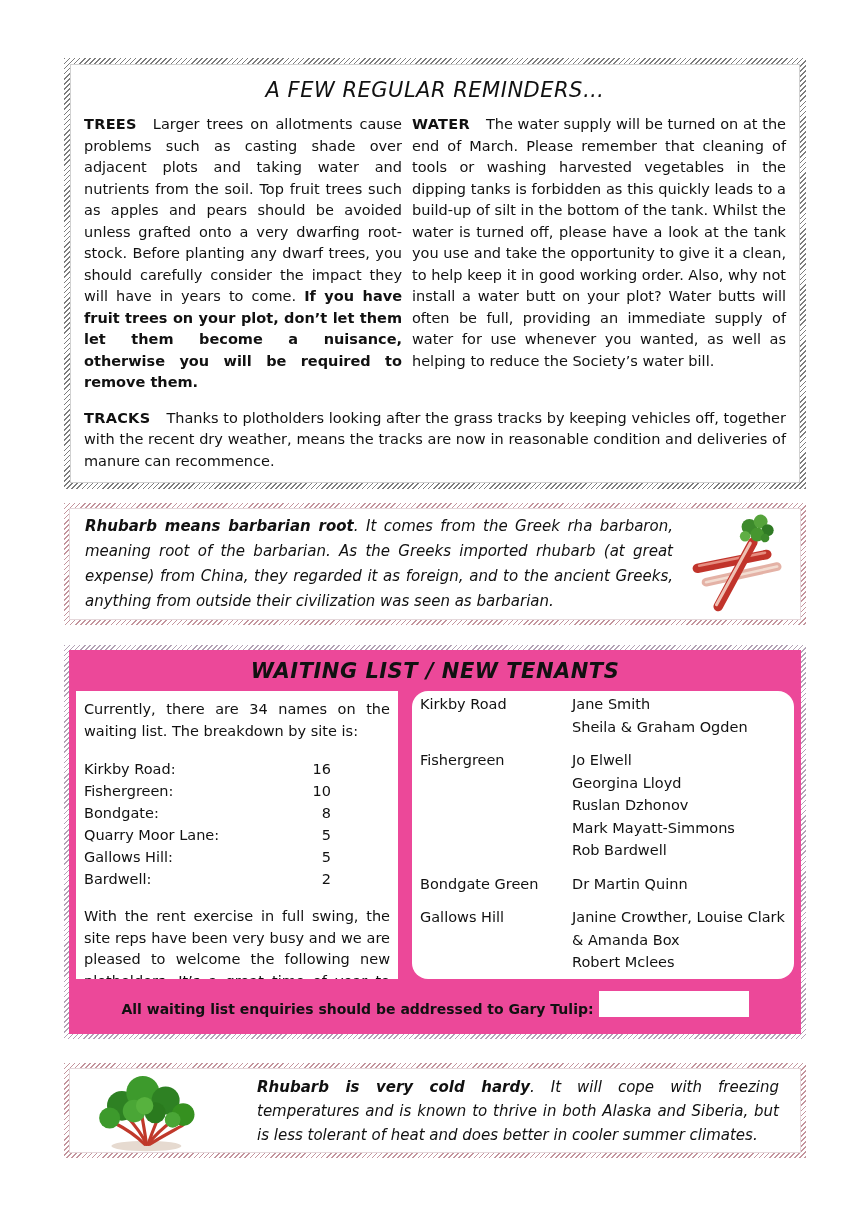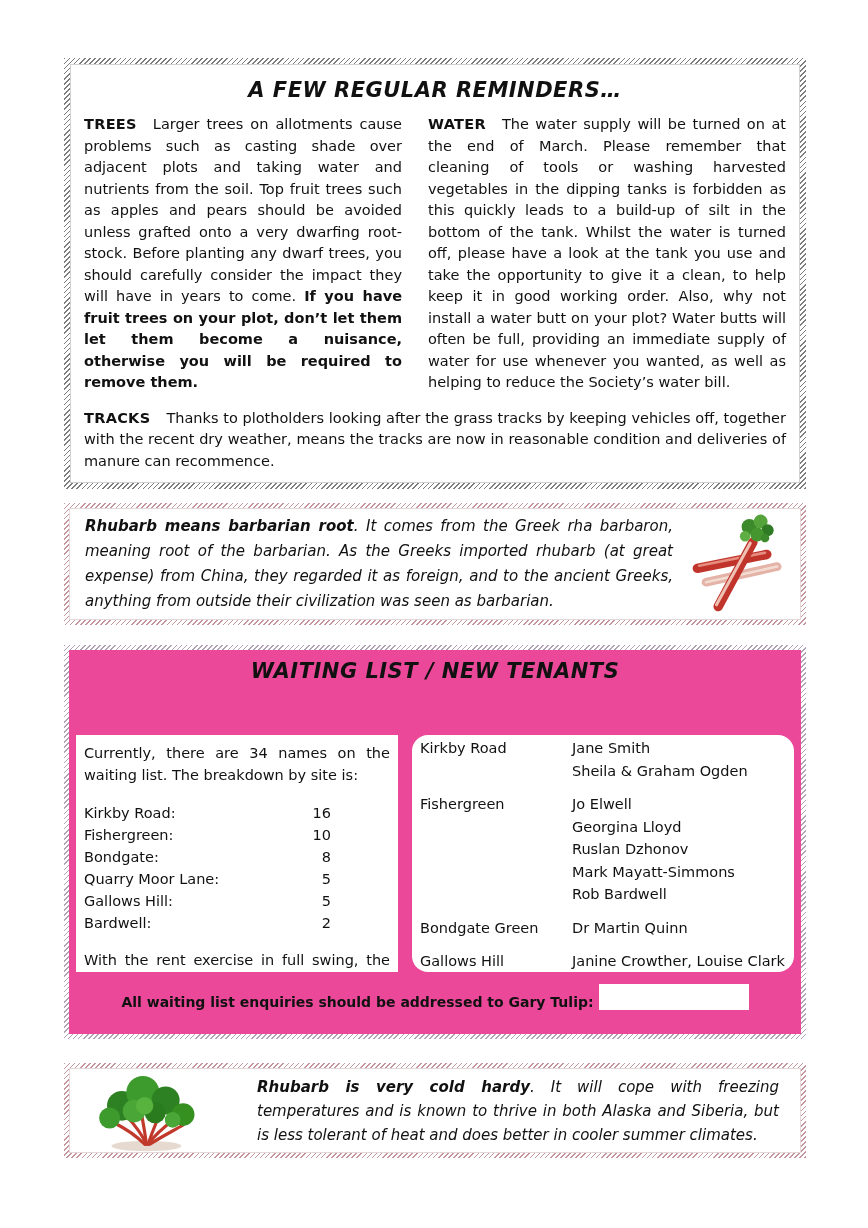--- a/index.html
+++ b/index.html
@@ -23,45 +23,45 @@
     box-shadow: inset 0 0 0 1px rgba(150,100,110,.25);
   }
   .hatch-lav {
     border:5px solid transparent;
     border-image: repeating-linear-gradient(135deg,#b3a2b6 0 1.2px,#ffffff 1.2px 3.6px) 5;
   }
 
   
   .reminders { left:64px; top:58px; width:742px; height:431px; padding:8px 14px 6px 14px; }
   .sec-title {
-    text-align:center; font-weight:bold; font-style:italic;
+    text-align:center; font-weight:normal; font-style:italic;
     font-size:21px; letter-spacing:.5px; margin:6px 0 12px 0;
   }
-  .cols { display:flex; gap:26px; }
+  .cols { display:flex; gap:10px; }
   .col-left  { width:318px; flex:none; }
   .col-right { flex:1; }
   .body-txt { font-size:14.5px; line-height:21.5px; text-align:justify; margin:0; }
   .runin { font-weight:bold; margin-right:16px; letter-spacing:.3px; }
   .tracks { margin-top:14px; }
 
   
   .fact1 { left:64px; top:503px; width:742px; height:122px; display:flex; align-items:center; padding:6px 10px 6px 16px; }
   .fact2 { left:64px; top:1063px; width:742px; height:95px;  display:flex; align-items:center; padding:4px 16px 4px 20px; }
   .fact-txt { font-style:italic; font-size:15px; line-height:25px; text-align:justify; margin:0; }
   .fact1 .fact-txt { width:588px; flex:none; }
   .fact2 .fact-txt { flex:1; margin-left:48px; margin-right:6px; line-height:24px; }
   .fact-art { flex:none; margin-left:14px; }
 
   
   .waiting { left:64px; top:645px; width:742px; height:394px; background:#ec4899; padding:3px 7px; }
   .wl-header {
     text-align:center; font-weight:bold; font-style:italic; font-size:21px;
     letter-spacing:.5px; padding:6px 0 8px 0;
   }
-  .wl-body { display:flex; gap:14px; height:237px;margin-top:44px; }
+  .wl-body { display:flex; gap:14px; height:288px; }
   .panel { background:#ffffff; box-sizing:border-box; padding:8px 8px; overflow:hidden; }
   .panel-left  { width:322px; flex:none; }
   .panel-right { flex:1;border-radius:16px; }
   .panel p { font-size:14.5px; line-height:21.5px; text-align:justify; margin:0; }
   .breakdown { margin:16px 0 16px 0; }
   .bd-row { display:flex; font-size:14.5px; line-height:22px; }
   .bd-site  { flex:0 0 185px; }
   .bd-count { flex:0 0 62px; text-align:right; }
   .tenants { padding-top:2px; }
   .tn-group { display:flex; margin-bottom:11px; }

